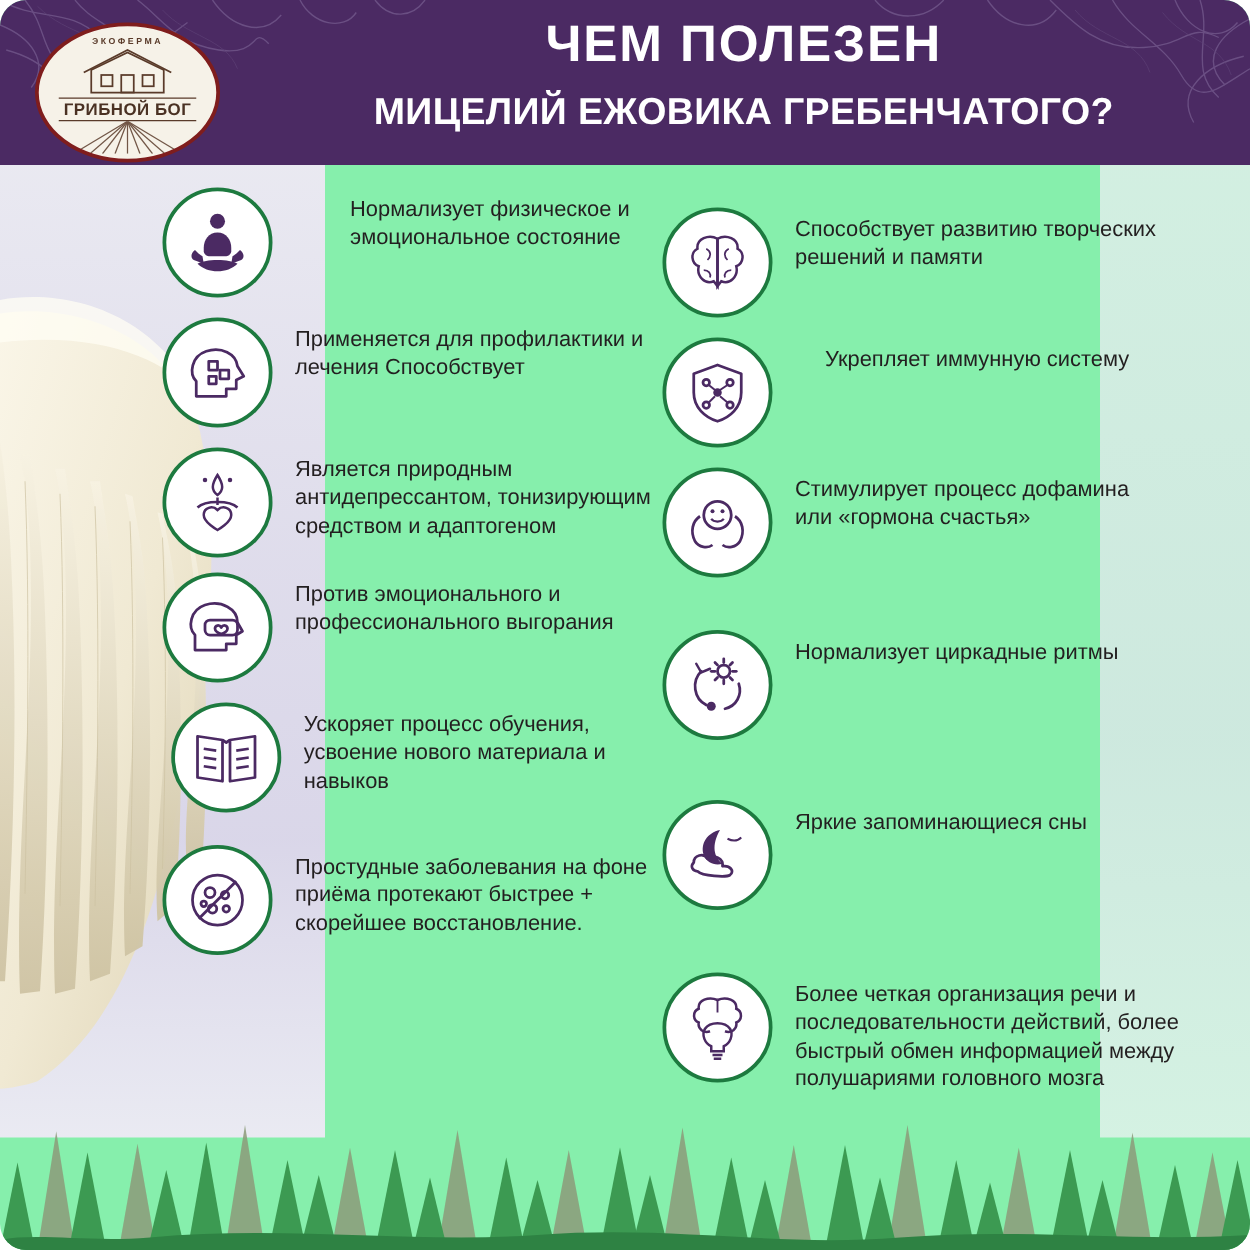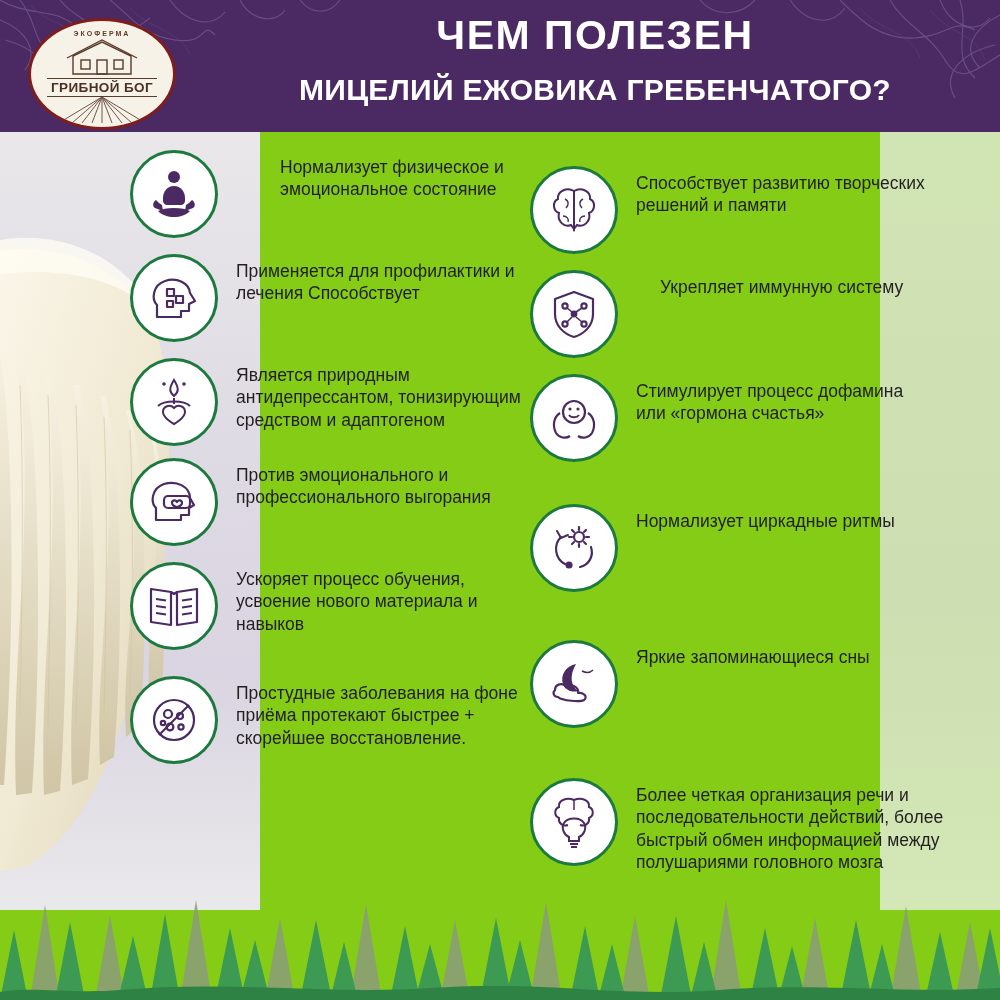--- a/index.html
+++ b/index.html
@@ -7,22 +7,23 @@
     width: 1000px; height: 1000px;
     font-family: "Liberation Sans", sans-serif;
     background: #ffffff;
     overflow: hidden;
     position: relative;
   }
 
   
   .page {
     position: absolute; inset: 0;
-    background: #84cc16;
+    background: #86efac;
     overflow: hidden;
+    border-radius: 21px;
   }
   .bg-lavender {
     position: absolute;
     left: 0; top: 120px; width: 260px; height: 790px;
     background: linear-gradient(180deg,#efe9f5 0%, #e4dcef 40%, #ded5ec 70%, #efeaf6 100%);
     opacity: .95;
   }
   .bg-lavender-right {
     position: absolute;
     right: 0; top: 120px; width: 120px; height: 790px;
@@ -295,21 +296,21 @@
             <g fill="none" stroke="#4b2a63" stroke-width="2.2" stroke-linejoin="round">
               <path d="M10 46 L10 34 C4 28, 6 14, 18 10 C31 6, 44 13, 44 24 L48 31 L43 34 L43 41 L35 41 L35 46 Z"></path>
               <rect x="18" y="22" width="26" height="12" rx="4" fill="#ffffff"></rect>
               <path d="M31 28 c-1.5 -2.5 -5 -2 -5 1 c0 2 3 4 5 4 c2 0 5 -2 5 -4 c0 -3 -3.5 -3.5 -5 -1 z"></path>
             </g>
           </svg>
         </div>
         <div class="item-text">Против эмоционального и профессионального выгорания</div>
       </div>
 
-      <div class="item" style="margin-bottom:26px;">
+      <div class="item" style="margin-bottom:26px;justify-content:center;">
         <div class="icon-circle">
           <svg width="54" height="50" viewBox="0 0 54 50">
             <g fill="none" stroke="#4b2a63" stroke-width="2.2" stroke-linejoin="round">
               <path d="M4 8 L24 11 L24 44 L4 41 Z"></path>
               <path d="M50 8 L30 11 L30 44 L50 41 Z"></path>
               <path d="M24 11 L27 13 L30 11"></path>
               <line x1="9" y1="18" x2="19" y2="19.5"></line>
               <line x1="9" y1="25" x2="19" y2="26.5"></line>
               <line x1="9" y1="32" x2="19" y2="33.5"></line>
               <line x1="35" y1="19.5" x2="45" y2="18"></line>

